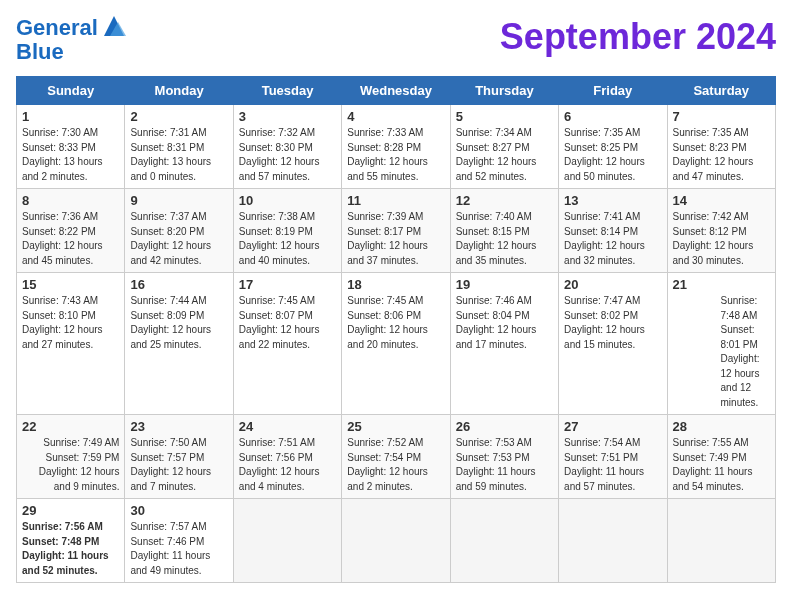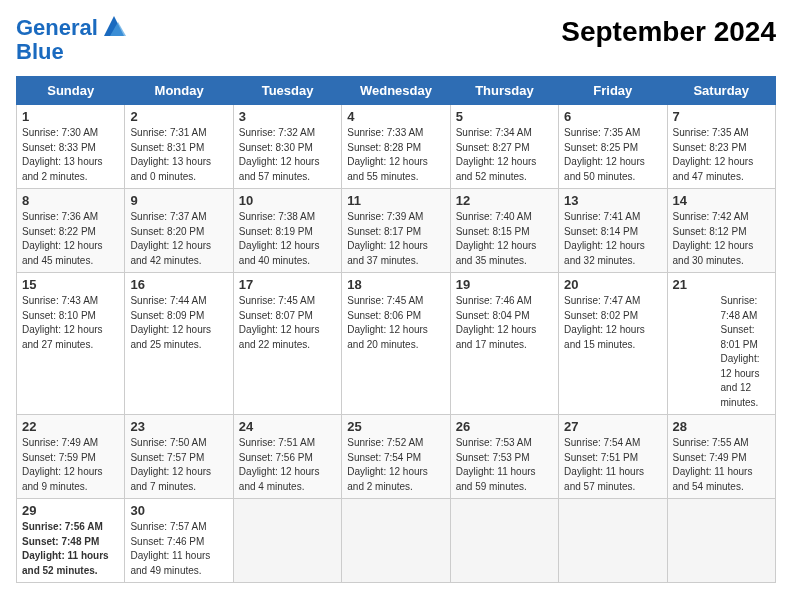--- a/index.html
+++ b/index.html
@@ -26,23 +26,23 @@
       color: #333;
       line-height: 1.1;
     }
     .logo-text span {
       color: #1a6abf;
     }
     .title-block {
       text-align: right;
     }
     .month-title {
-      font-size: 28px;
+      font-size: 36px;
       font-weight: bold;
-      color: #000000;
+      color: #6d28d9;
     }
     .location {
       font-size: 15px;
       color: #555;
     }
     table {
       width: 100%;
       border-collapse: collapse;
     }
     th {
@@ -268,21 +268,21 @@
           <span class="day-num">21</span>
           <div class="day-info" style="white-space: pre-line; margin-left: 48px;">Sunrise: 7:48 AM
 Sunset: 8:01 PM
 Daylight: 12 hours
 and 12 minutes.</div>
         </td>
       </tr>
       <tr>
         <td>
           <span class="day-num">22</span>
-          <div class="day-info" style="white-space: pre-line;">Sunrise: 7:49 AM
+          <div class="day-info" style="white-space: pre-line; text-align: right;">Sunrise: 7:49 AM
 Sunset: 7:59 PM
 Daylight: 12 hours
 and 9 minutes.</div>
         </td>
         <td>
           <span class="day-num">23</span>
           <div class="day-info" style="white-space: pre-line;">Sunrise: 7:50 AM
 Sunset: 7:57 PM
 Daylight: 12 hours
 and 7 minutes.</div>

